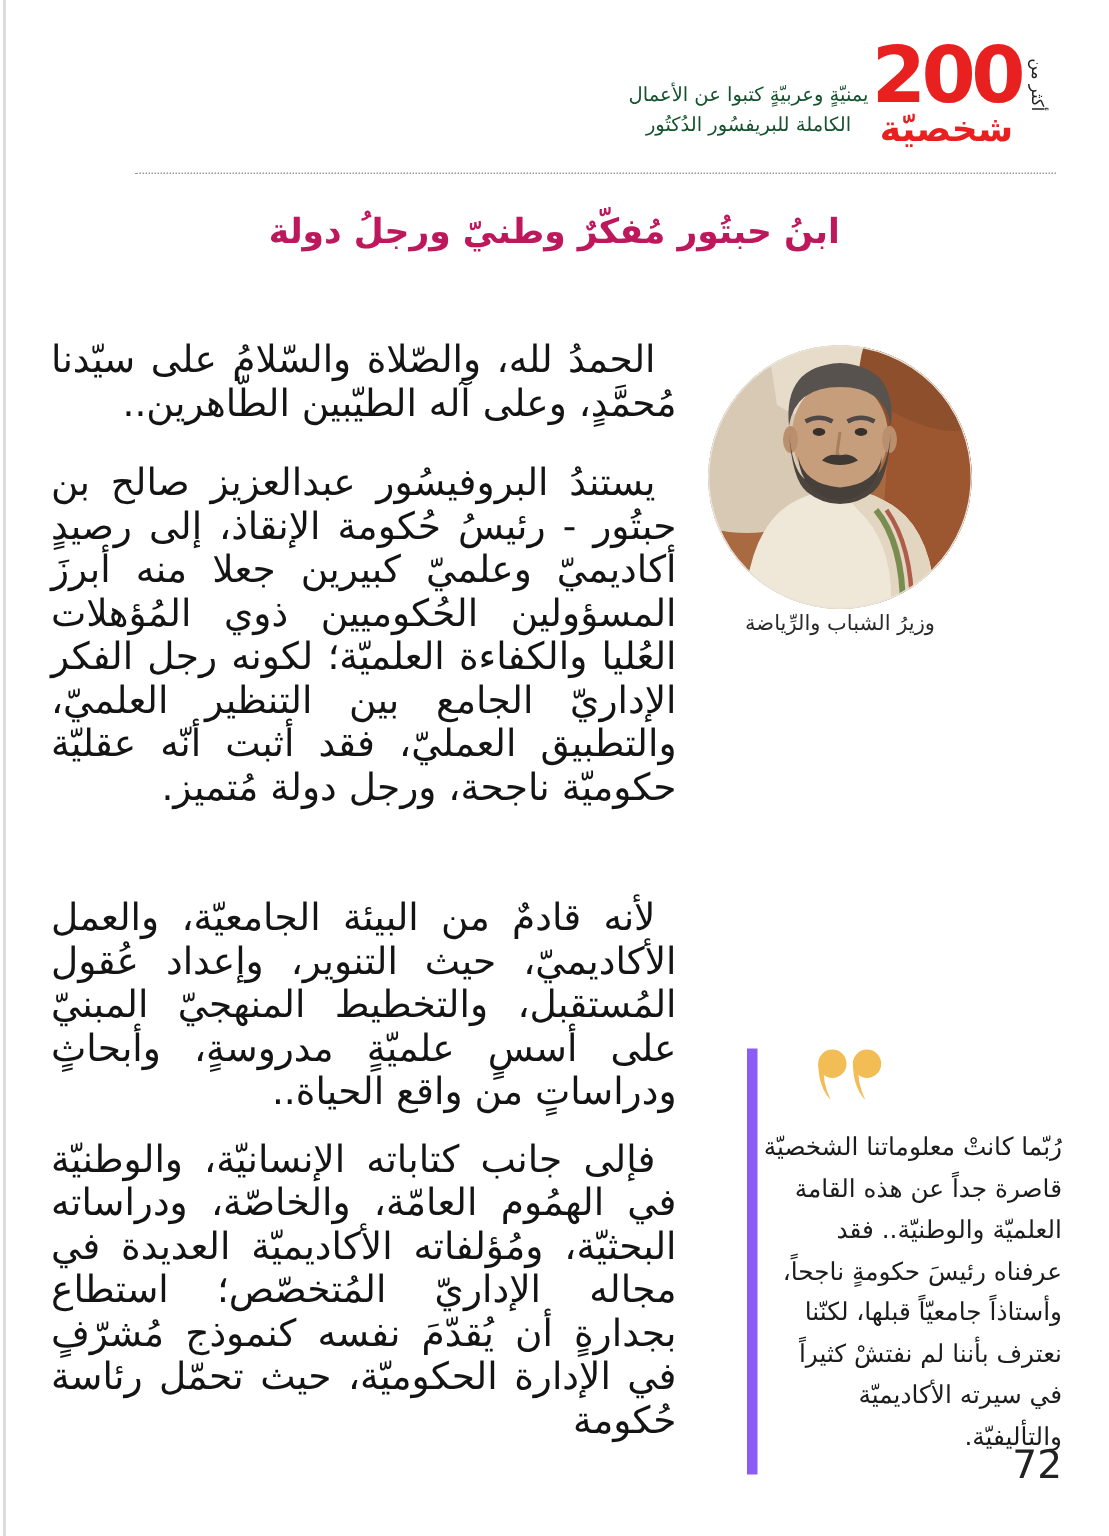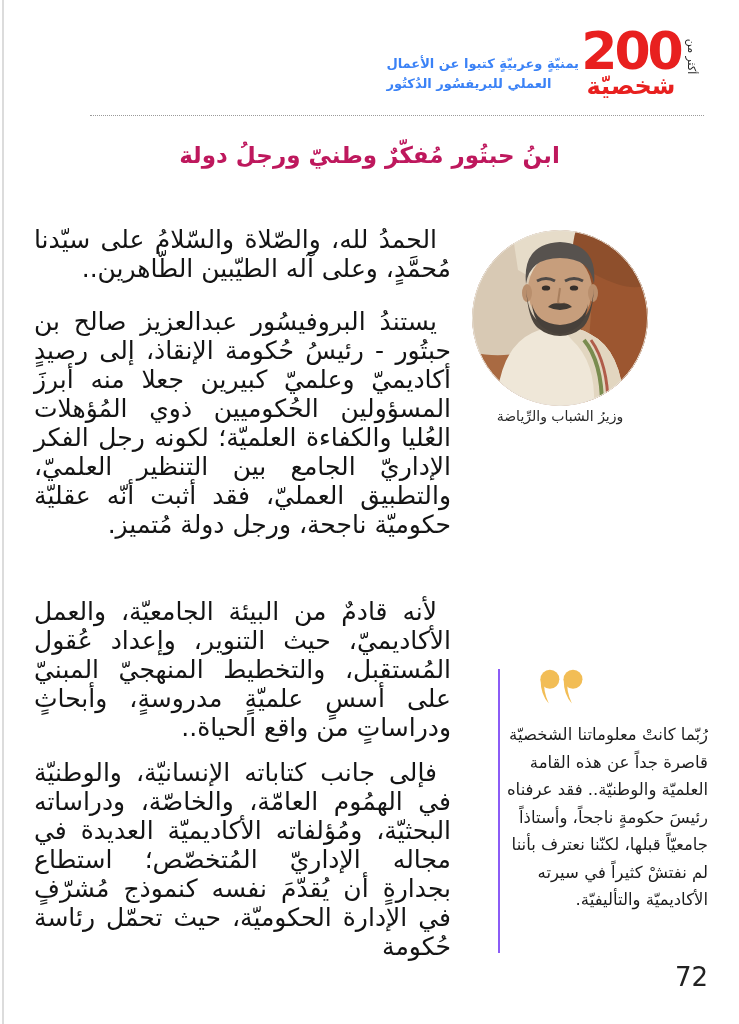--- a/index.html
+++ b/index.html
@@ -18,22 +18,22 @@
   .logo-100 {
     font-size:52px; font-weight:800; line-height:46px; letter-spacing:-3px;
     color:#e8201f; -webkit-text-stroke:2px #ffffff; paint-order:stroke fill;
   }
   .logo-word { font-size:24px; font-weight:700; color:#e8201f; line-height:24px; }
   .logo-more {
     position:absolute; top:50px; right:30px; font-size:11px; color:#222;
     direction:rtl; white-space:nowrap; transform:rotate(90deg); transform-origin:center;
   }
   .tagline {
-    position:absolute; top:54px; right:160px; direction:rtl; text-align:left;
-    font-size:13px; font-weight:700; line-height:20px; color:#3b82f6;
+    position:absolute; top:54px; right:160px; direction:rtl; text-align:center;
+    font-size:13px; font-weight:400; line-height:20px; color:#14532d;
   }
   .rule {
     position:absolute; top:115px; left:90px; width:614px; height:0;
     border-top:1px dotted #9a9a9a;
   }
   
   .title {
     position:absolute; top:130px; left:0; right:0;
     direction:rtl; text-align:center;
     font-size:23px; font-weight:700; line-height:50px; color:#be185d;
@@ -53,22 +53,22 @@
   .photo-wrap { width:176px; height:176px; margin:0 auto; border-radius:50%; overflow:hidden; }
   .profile-name {
     margin-top:10px; direction:rtl; font-size:17px; font-weight:700;
     line-height:24px; color:#0f0f0f; white-space:nowrap;
   }
   .profile-role {
     direction:rtl; font-size:14px; line-height:20px; color:#2a2a2a; white-space:nowrap;
   }
   
   .pull-quote {
-    position:absolute; left:498px; top:669px; width:210px; min-height:284px;
-    border-left:2px solid #8b5cf6; padding-left:2px;
+    position:absolute; left:498px; top:699px; width:210px; min-height:284px;
+    border-left:7px solid #8b5cf6; padding-left:2px;
   }
   .quote-icon-row { padding-left:38px; height:42px; }
   .quote-text {
     margin-top:10px; direction:rtl; text-align:right;
     font-size:16.5px; line-height:27.5px; color:#1c1c1c;
   }
   
   .pagenum {
     position:absolute; left:648px; top:962px; width:60px;
     font-size:26px; color:#222; text-align:right;
@@ -81,21 +81,21 @@
 
   <div class="page-edge"></div>
 
   <div class="logo-block">
     <div class="logo-100">200</div>
     <div class="logo-word">شخصيّة</div>
   </div>
   <div class="logo-more">أكثر من</div>
   <div class="tagline">
     <div>يمنيّةٍ وعربيّةٍ كتبوا عن الأعمال</div>
-    <div>العملي للبريفسُور الدُكتُور</div>
+    <div>الكاملة للبريفسُور الدُكتُور</div>
   </div>
 
   <div class="rule"></div>
 
   <h1 class="title">ابنُ حبتُور مُفكّرٌ وطنيّ ورجلُ دولة</h1>
 
   <section class="article">
     <p class="p1">الحمدُ لله، والصّلاة والسّلامُ على سيّدنا مُحمَّدٍ، وعلى آله الطيّبين الطّاهرين..</p>
     <p class="p2">يستندُ البروفيسُور عبدالعزيز صالح بن حبتُور - رئيسُ حُكومة الإنقاذ، إلى رصيدٍ أكاديميّ وعلميّ كبيرين جعلا منه أبرزَ المسؤولين الحُكوميين ذوي المُؤهلات العُليا والكفاءة العلميّة؛ لكونه رجل الفكر الإداريّ الجامع بين التنظير العلميّ، والتطبيق العمليّ، فقد أثبت أنّه عقليّة حكوميّة ناجحة، ورجل دولة مُتميز.</p>
     <p class="p3">لأنه قادمٌ من البيئة الجامعيّة، والعمل الأكاديميّ، حيث التنوير، وإعداد عُقول المُستقبل، والتخطيط المنهجيّ المبنيّ على أسسٍ علميّةٍ مدروسةٍ، وأبحاثٍ ودراساتٍ من واقع الحياة..</p>

